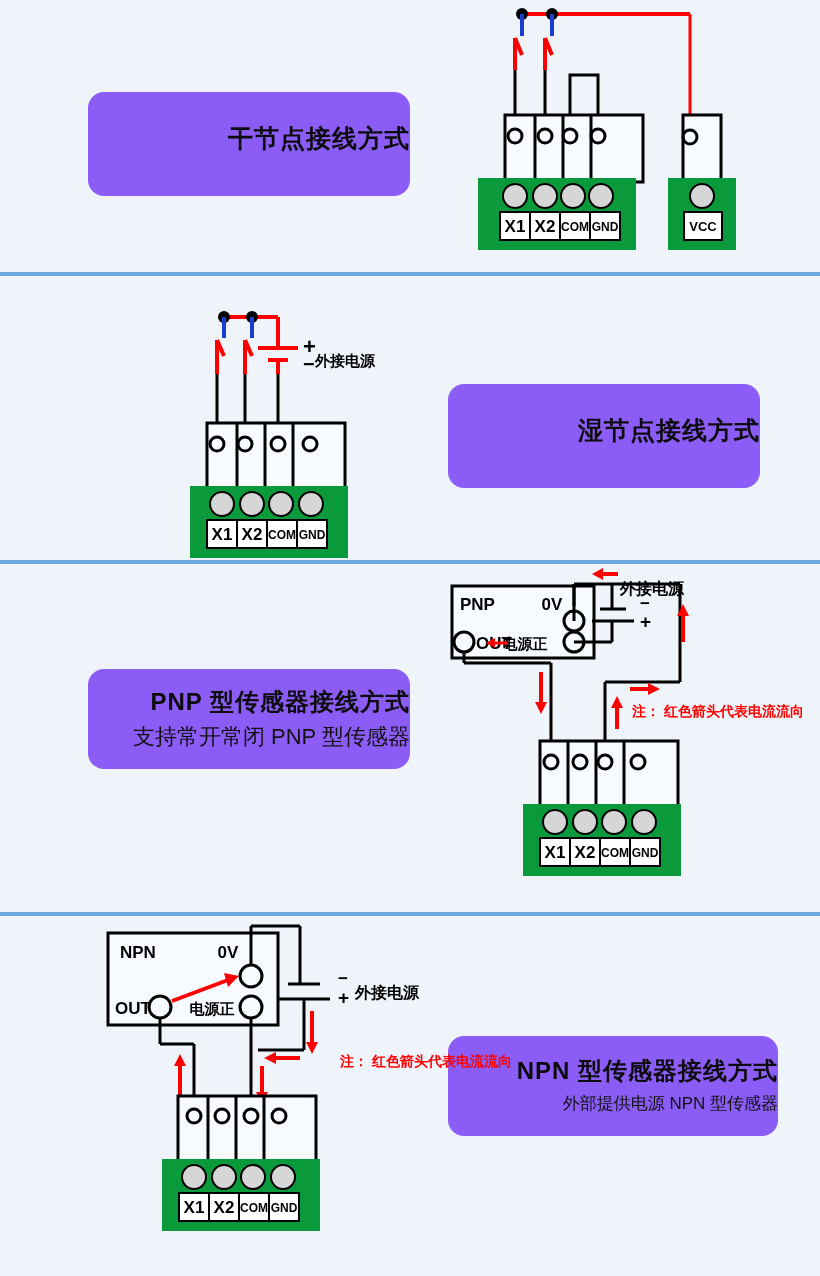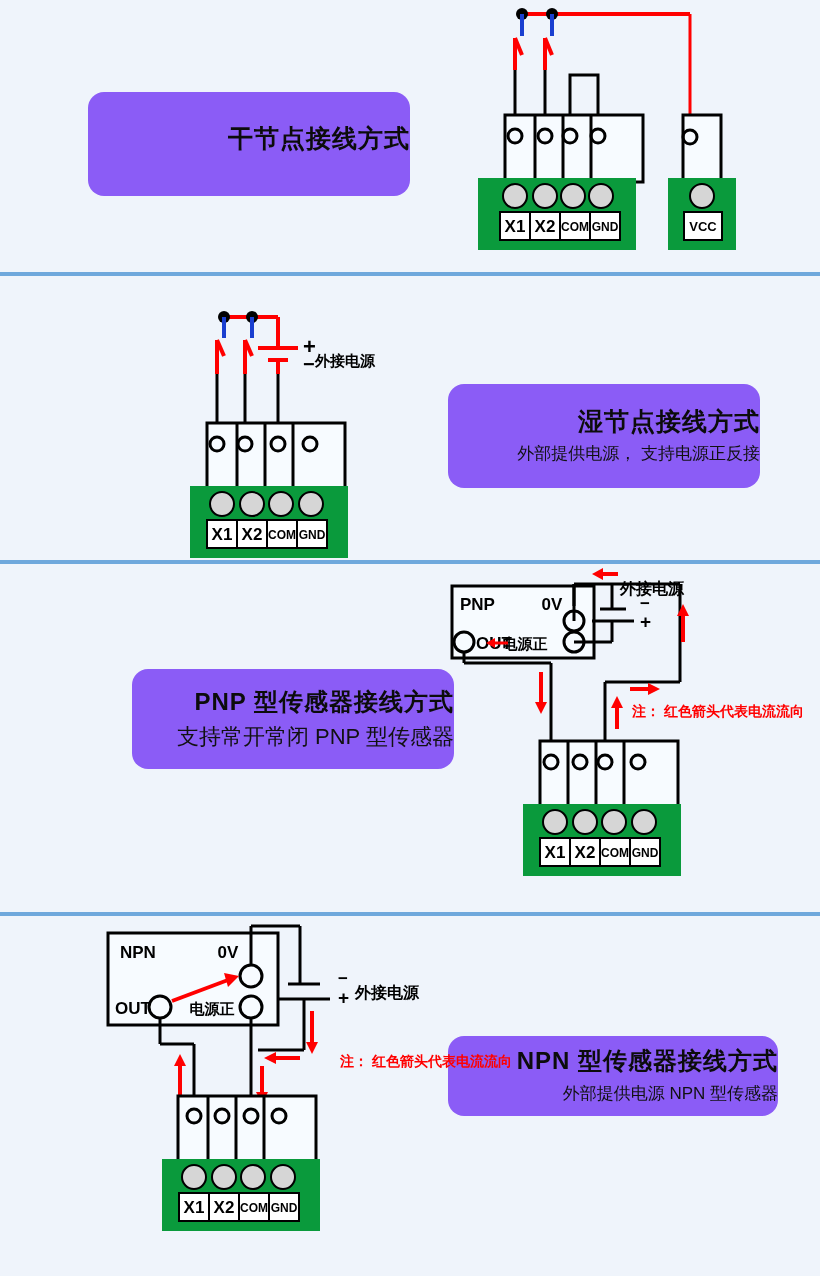--- a/index.html
+++ b/index.html
@@ -99,21 +99,20 @@
       <text class="tl" x="703" y="231" text-anchor="middle" font-size="13" font-weight="bold">VCC</text>
     </g>
   </svg>
 </div>
 
 <div class="divider"></div>
 
 <div class="panel" style="height:284px;">
   <div class="callout" style="left:448px;top:108px;width:312px;height:104px;">
     <div class="title" style="font-size:25px;margin-bottom:10px;">湿节点接线方式</div>
-    <div class="sub" style="font-size:17px;">外部提供电源，  支持电源正反接</div>
   </div>
 
   <svg width="820" height="284">
 
     <path d="M224,41 L278,41" stroke="#ff0000" stroke-width="4" fill="none"></path>
     <path d="M278,41 L278,62" stroke="#ff0000" stroke-width="4" fill="none"></path>
 
     <circle cx="224" cy="41" r="6" fill="#000"></circle>
     <path d="M224,41 L224,62" stroke="#1a3fd0" stroke-width="4" fill="none"></path>
     <path d="M217,64 L224,80" stroke="#ff0000" stroke-width="4" fill="none"></path>
@@ -164,21 +163,21 @@
       <text class="tl" x="252" y="264" text-anchor="middle" font-size="17" font-weight="bold">X2</text>
       <text class="tl" x="282" y="263" text-anchor="middle" font-size="12" font-weight="bold">COM</text>
       <text class="tl" x="312" y="263" text-anchor="middle" font-size="12" font-weight="bold">GND</text>
     </g>
   </svg>
 </div>
 
 <div class="divider"></div>
 
 <div class="panel" style="height:348px;">
-  <div class="callout" style="left:88px;top:105px;width:322px;height:100px;margin-left:44px;">
+  <div class="callout" style="left:88px;top:105px;width:322px;height:100px;">
     <div class="title" style="font-size:24px;margin-bottom:10px;">PNP 型传感器接线方式</div>
     <div class="sub" style="font-size:22px;">支持常开常闭 PNP 型传感器</div>
   </div>
 
   <svg width="820" height="348">
 
     <rect x="452" y="22" width="142" height="72" fill="#f7fbff" stroke="#000" stroke-width="3"></rect>
     <text class="tl" x="460" y="46" font-size="17" font-weight="bold" fill="#000">PNP</text>
     <text class="tl" x="552" y="46" font-size="17" font-weight="bold" fill="#000" text-anchor="middle">0V</text>
     <circle cx="574" cy="57" r="10" fill="none" stroke="#000" stroke-width="3"></circle>
@@ -259,21 +258,21 @@
       <text class="tl" x="585" y="294" text-anchor="middle" font-size="17" font-weight="bold">X2</text>
       <text class="tl" x="615" y="293" text-anchor="middle" font-size="12" font-weight="bold">COM</text>
       <text class="tl" x="645" y="293" text-anchor="middle" font-size="12" font-weight="bold">GND</text>
     </g>
   </svg>
 </div>
 
 <div class="divider"></div>
 
 <div class="panel" style="height:364px;">
-  <div class="callout" style="left:448px;top:120px;width:330px;height:80px;">
+  <div class="callout" style="left:448px;top:120px;width:330px;height:100px;">
     <div class="title" style="font-size:24px;margin-bottom:10px;">NPN 型传感器接线方式</div>
     <div class="sub" style="font-size:17px;">外部提供电源 NPN 型传感器</div>
   </div>
 
   <svg width="820" height="364">
 
     <rect x="108" y="17" width="170" height="92" fill="#f7fbff" stroke="#000" stroke-width="3"></rect>
     <text class="tl" x="120" y="42" font-size="17" font-weight="bold" fill="#000">NPN</text>
     <text class="tl" x="228" y="42" font-size="17" font-weight="bold" fill="#000" text-anchor="middle">0V</text>
     <circle cx="251" cy="60" r="11" fill="none" stroke="#000" stroke-width="3"></circle>

